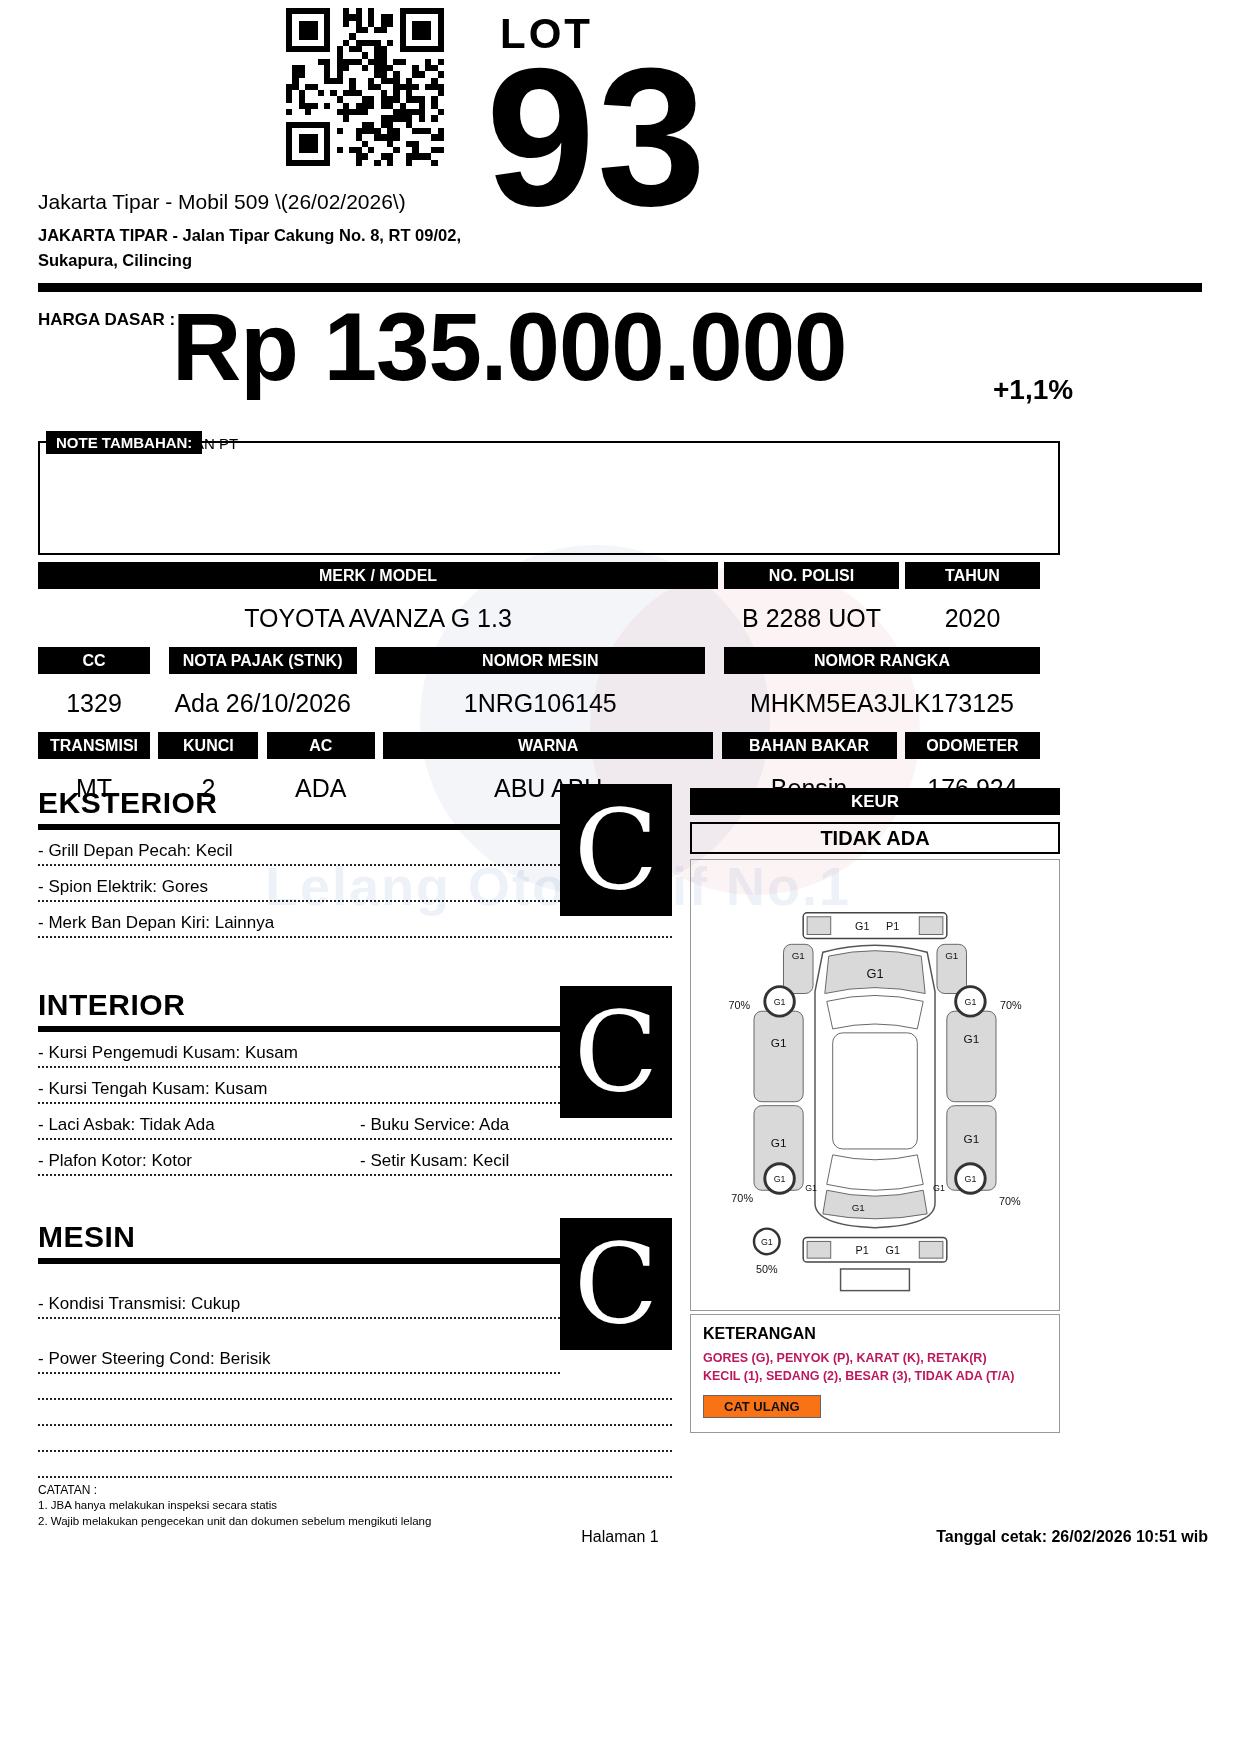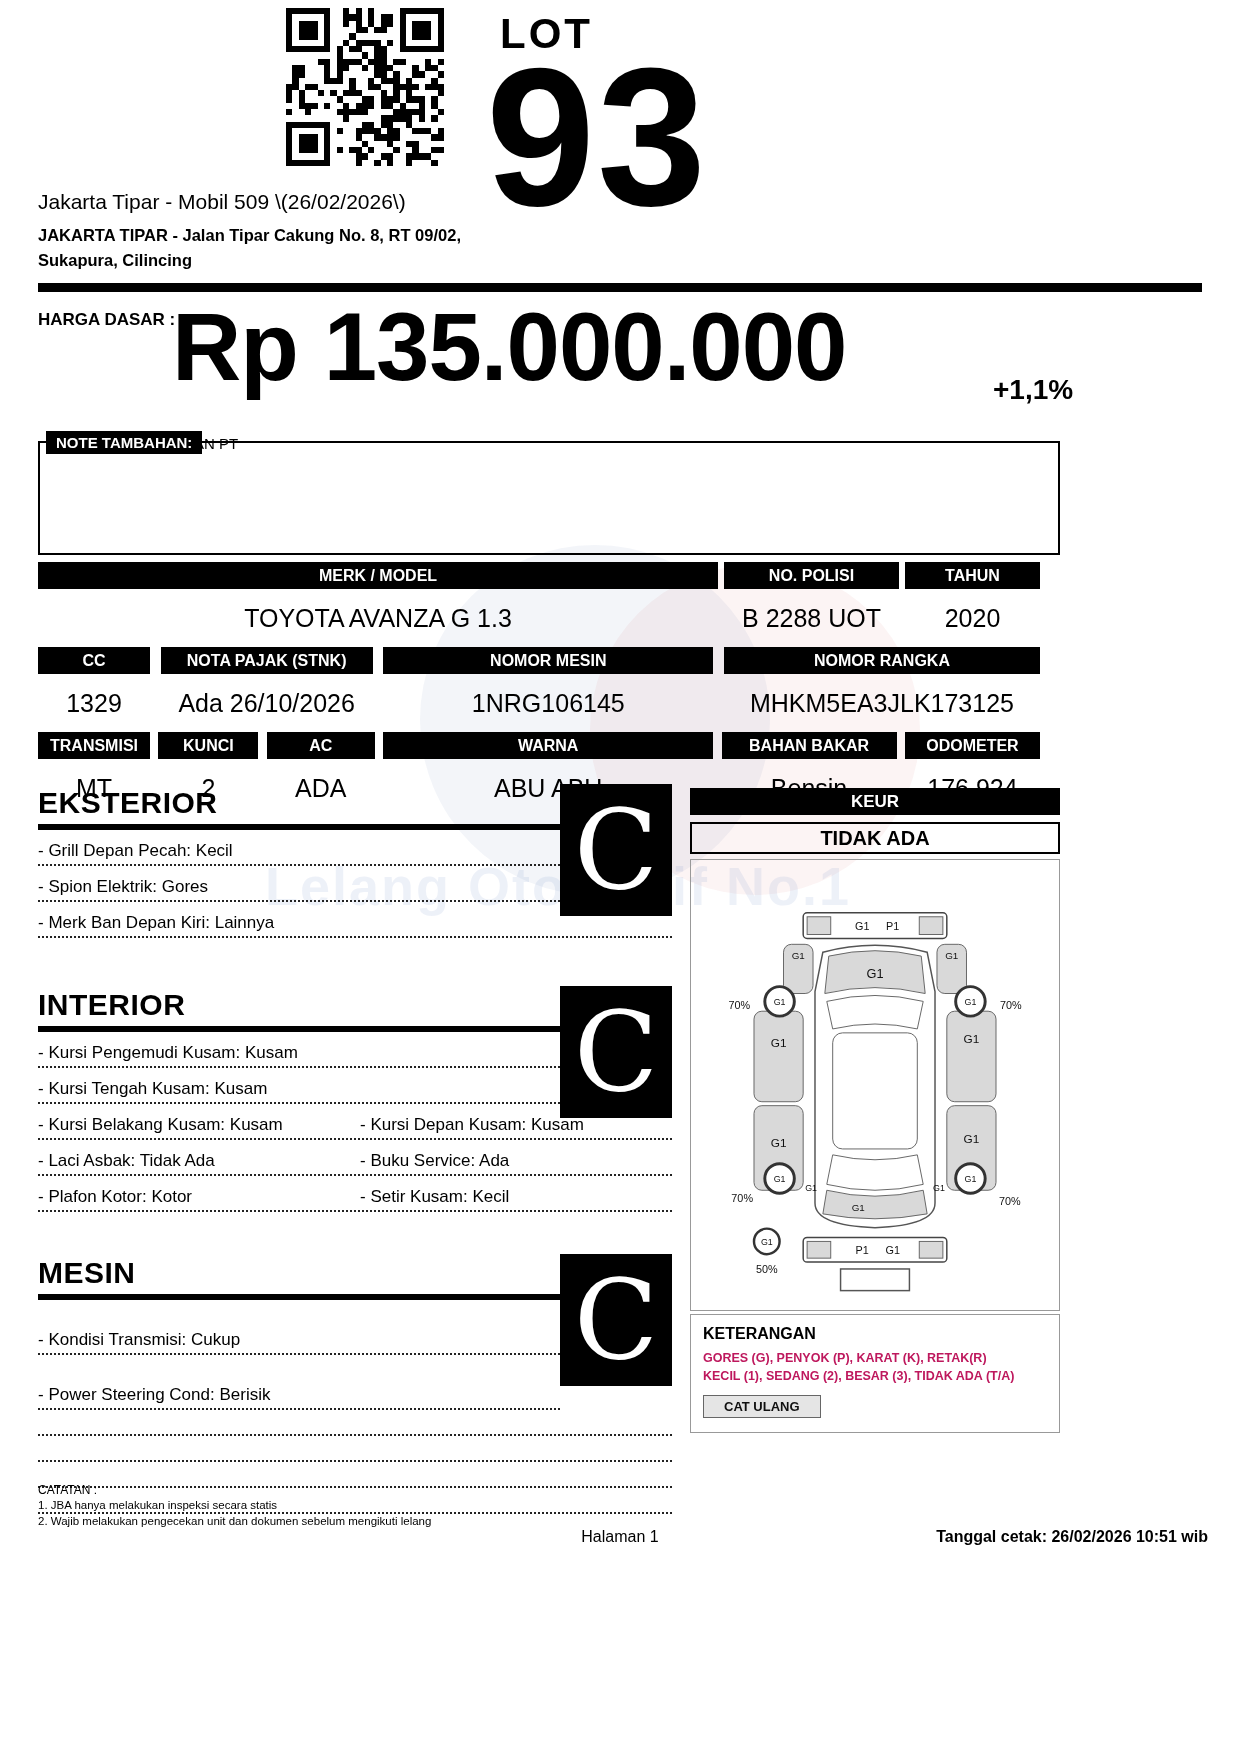--- a/index.html
+++ b/index.html
@@ -35,21 +35,21 @@
   .note-label { position:absolute; left:6px; top:-12px; background:#000; color:#fff; font-size:15px; font-weight:bold; padding:3px 10px; }
   .note-text { position:absolute; left:154px; top:-8px; font-size:15px; }
 
   
   .veh-table { position:absolute; left:38px; top:562px; width:1002px; }
   .vrow { display:flex; justify-content:space-between; margin-bottom:10px; }
   .cell { text-align:center; white-space:nowrap; overflow:hidden; }
   .head { background:#000; color:#fff; font-weight:bold; font-size:16px; height:27px; line-height:27px; }
   .val { font-size:25px; height:38px; line-height:38px; }
   .w-merk{width:680px}.w-pol{width:175px}.w-tahun{width:135px}
-  .w-cc{width:112px}.w-pajak{width:212px}.w-mesin{width:330px}.w-rangka{width:316px}
+  .w-cc{width:112px}.w-pajak{width:188px}.w-mesin{width:330px}.w-rangka{width:316px}
   .w-trans{width:112px}.w-kunci{width:100px}.w-ac{width:108px}.w-warna{width:330px}.w-bbm{width:175px}.w-odo{width:135px}
 
   
   .left-col { position:absolute; left:38px; top:786px; width:634px; }
   .grade-section { position:relative; }
   .sec-interior { margin-top:50px; }
   .sec-mesin { margin-top:44px; }
   .sec-title { font-size:30px; font-weight:bold; width:522px; border-bottom:6px solid #000; padding-bottom:4px; letter-spacing:0.5px; }
   .grade-box { position:absolute; right:0; top:-2px; width:112px; height:132px; background:#000; color:#fff;
                display:flex; align-items:center; justify-content:center;
@@ -63,21 +63,21 @@
 
   
   .right-col { position:absolute; left:690px; top:788px; width:370px; }
   .keur-bar { background:#000; color:#fff; text-align:center; font-weight:bold; font-size:17px; height:27px; line-height:27px; }
   .keur-value { border:2px solid #000; margin-top:7px; text-align:center; font-weight:bold; font-size:20px; height:32px; line-height:29px; }
   .diagram-box { border:1px solid #999; margin-top:5px; height:452px; padding:2px; }
   .diagram-box svg { width:100%; height:100%; }
   .ket-box { border:1px solid #999; margin-top:3px; padding:10px 12px 14px; }
   .ket-title { font-size:16px; font-weight:bold; margin-bottom:8px; }
   .ket-line { font-size:12.5px; font-weight:bold; color:#be185d; margin-bottom:4px; }
-  .cat-ulang { display:inline-block; background:#e5e5e5; border:1px solid #666; color:#111; font-weight:bold; font-size:13px; padding:3px 20px; margin-top:8px; }
+  .cat-ulang { display:inline-block; background:#f97316; border:1px solid #666; color:#111; font-weight:bold; font-size:13px; padding:3px 20px; margin-top:8px; }
 
   
   .catatan { position:absolute; left:38px; top:1482px; font-size:12px; line-height:1.35; }
   .catatan .c-item { font-size:11.5px; }
   .footer-page { position:absolute; left:0; right:0; top:1528px; text-align:center; font-size:16px; }
   .footer-print { position:absolute; right:32px; top:1528px; font-size:16px; font-weight:bold; }
 </style>
 </head>
 <body>
 
@@ -471,24 +471,20 @@
         <h2 class="sec-title">INTERIOR</h2>
         <div class="insp-item narrow insp-row">
           <span class="cell-left">- Kursi Pengemudi Kusam: Kusam</span>
           <span></span>
         </div>
         <div class="insp-item narrow insp-row">
           <span class="cell-left">- Kursi Tengah Kusam: Kusam</span>
           <span></span>
         </div>
         <div class="insp-item insp-row">
-          <span class="cell-left">- Kursi Belakang Kusam: Kusam</span>
-          <span>- Kursi Depan Kusam: Kusam</span>
-        </div>
-        <div class="insp-item insp-row">
           <span class="cell-left">- Laci Asbak: Tidak Ada</span>
           <span>- Buku Service: Ada</span>
         </div>
         <div class="insp-item insp-row">
           <span class="cell-left">- Plafon Kotor: Kotor</span>
           <span>- Setir Kusam: Kecil</span>
         </div>
       </section>
 
       <section class="grade-section sec-mesin">

